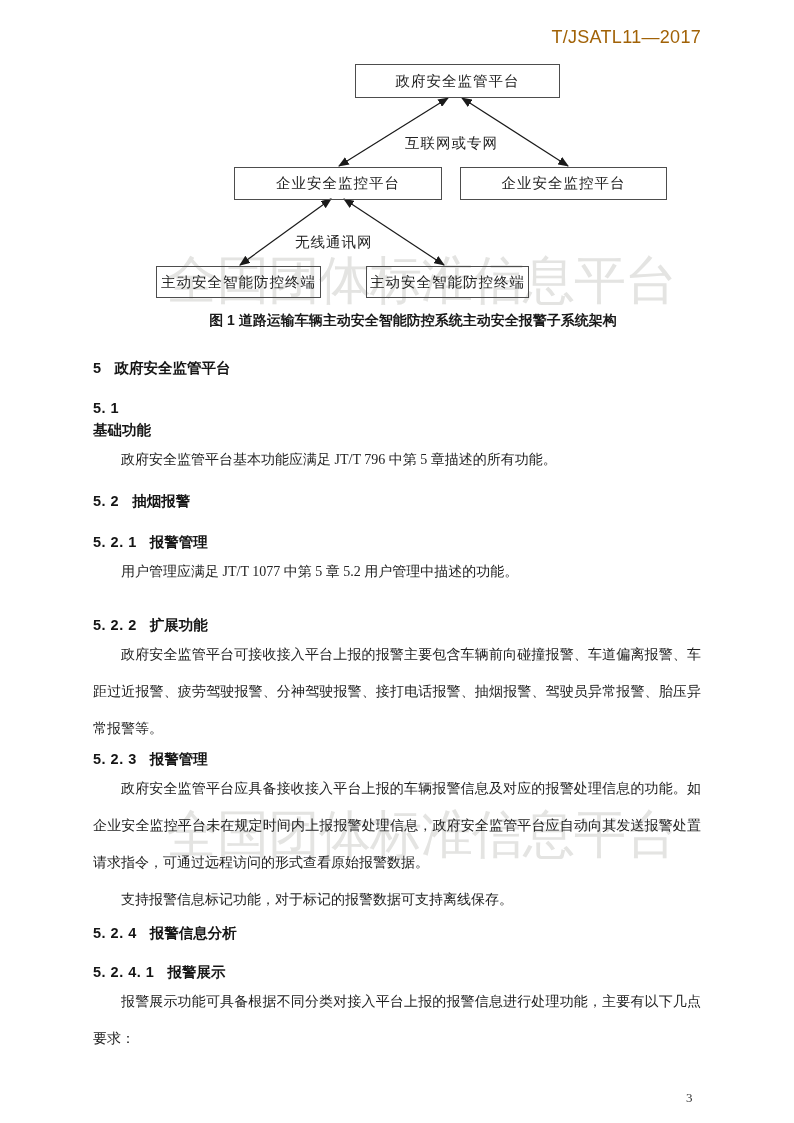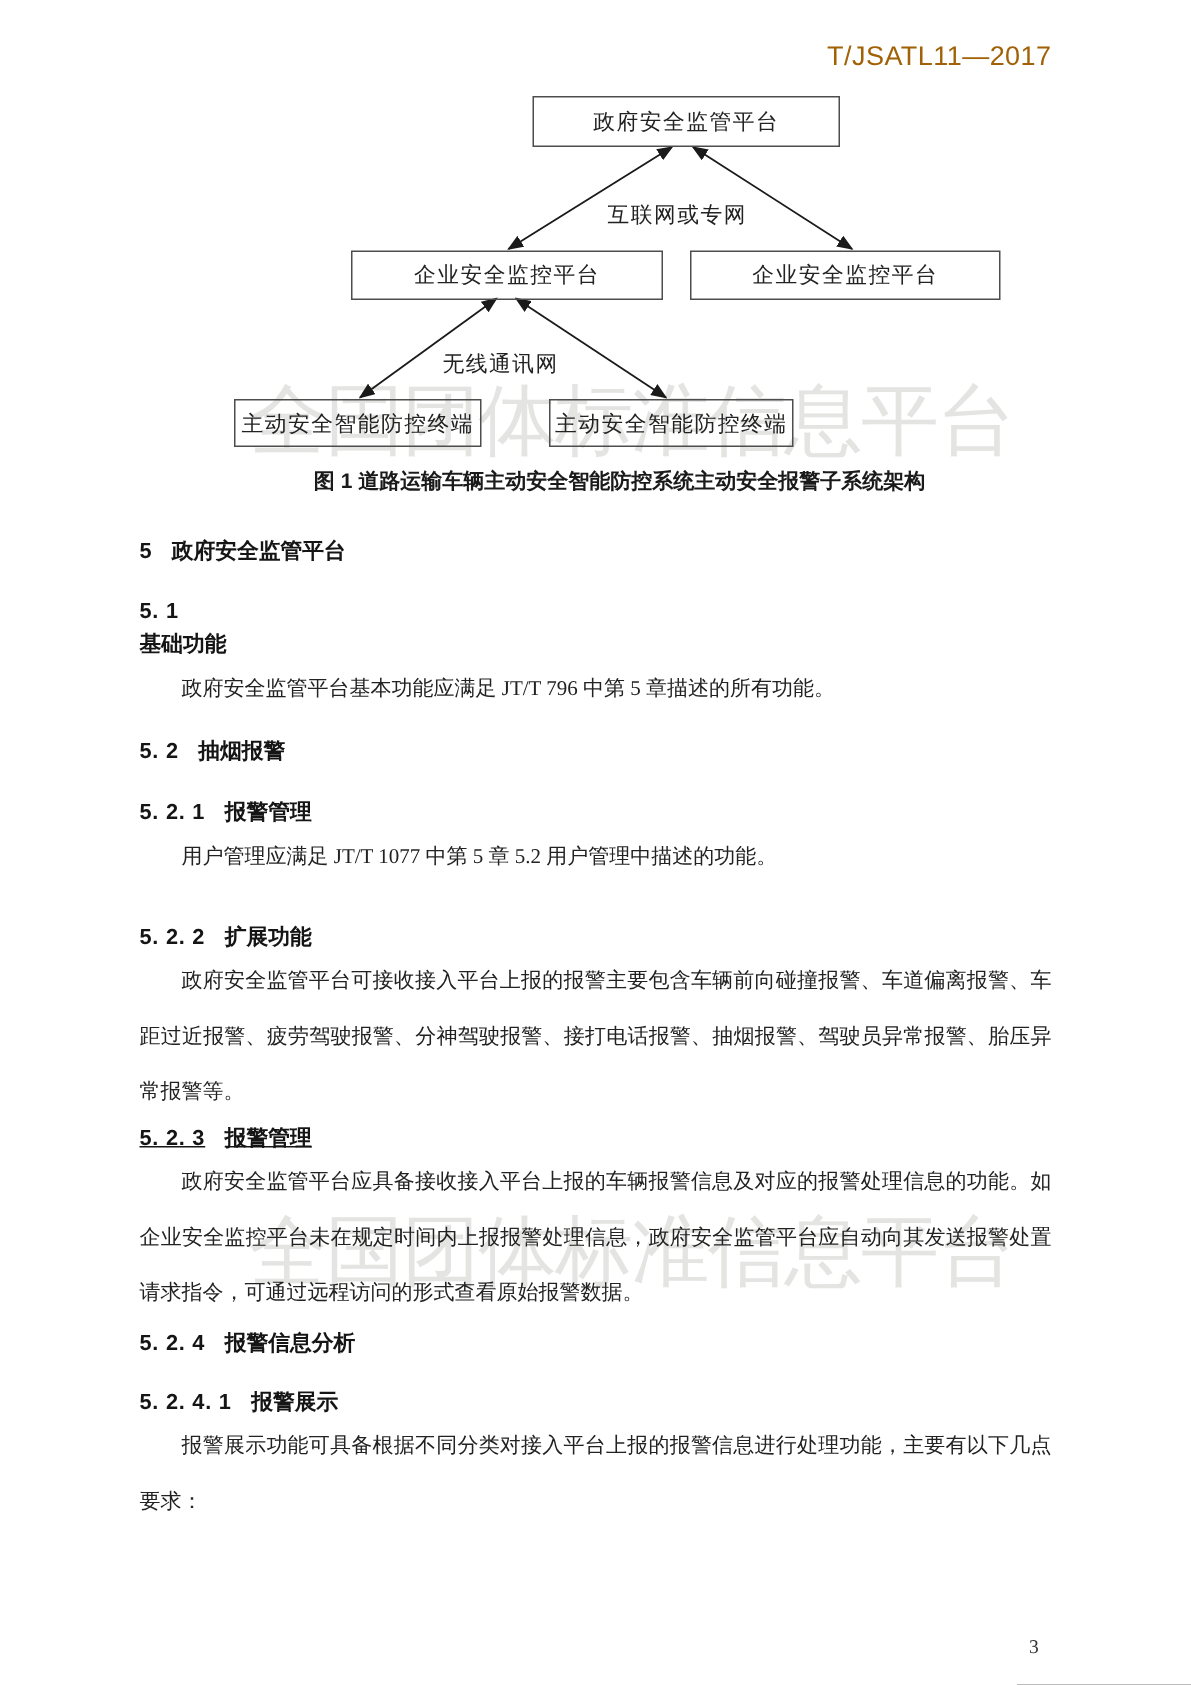--- a/index.html
+++ b/index.html
@@ -59,21 +59,21 @@
     margin:0;line-height:37px;text-indent:2em;text-align:justify;
     color:#222;
   }
   .pageno{
     position:absolute;left:686px;top:1090px;font-size:13px;color:#333;
     font-family:"Liberation Serif","DejaVu Serif",serif;z-index:2;
   }
   
   .mt-h5{margin-top:12px;}   .mt-h51{margin-top:18px;flex-direction:column;}  .mt-p51{margin-top:14px;}
   .mt-h52{margin-top:12px;}  .mt-h521{margin-top:19px;} .mt-p521{margin-top:13px;}
-  .mt-h522{margin-top:24px;} .mt-p522{margin-top:9px;}  .mt-h523{margin-top:1px;text-decoration:underline;}
+  .mt-h522{margin-top:24px;} .mt-p522{margin-top:9px;}  .mt-h523{margin-top:1px;}
   .mt-p523a{margin-top:8px;} .mt-p523b{margin-top:3px;} .mt-h524{margin-top:4px;}
   .mt-h5241{margin-top:17px;}.mt-p5241{margin-top:7px;}
 </style>
 </head>
 <body>
 
 <div class="page">
 
   <div class="hdr-code">T/JSATL11—2017</div>
 
@@ -125,20 +125,21 @@
     <div class="h mt-h522">
       <span class="num">5. 2. 2</span>
       <span>扩展功能</span>
     </div>
     <p class="mt-p522">政府安全监管平台可接收接入平台上报的报警主要包含车辆前向碰撞报警、车道偏离报警、车距过近报警、疲劳驾驶报警、分神驾驶报警、接打电话报警、抽烟报警、驾驶员异常报警、胎压异常报警等。</p>
     <div class="h mt-h523">
       <span class="num">5. 2. 3</span>
       <span>报警管理</span>
     </div>
     <p class="mt-p523a">政府安全监管平台应具备接收接入平台上报的车辆报警信息及对应的报警处理信息的功能。如企业安全监控平台未在规定时间内上报报警处理信息，政府安全监管平台应自动向其发送报警处置请求指令，可通过远程访问的形式查看原始报警数据。</p>
+    <p class="mt-p523b">支持报警信息标记功能，对于标记的报警数据可支持离线保存。</p>
     <div class="h mt-h524">
       <span class="num">5. 2. 4</span>
       <span>报警信息分析</span>
     </div>
     <div class="h mt-h5241">
       <span class="num">5. 2. 4. 1</span>
       <span>报警展示</span>
     </div>
     <p class="mt-p5241">报警展示功能可具备根据不同分类对接入平台上报的报警信息进行处理功能，主要有以下几点要求：</p>
   </div>

